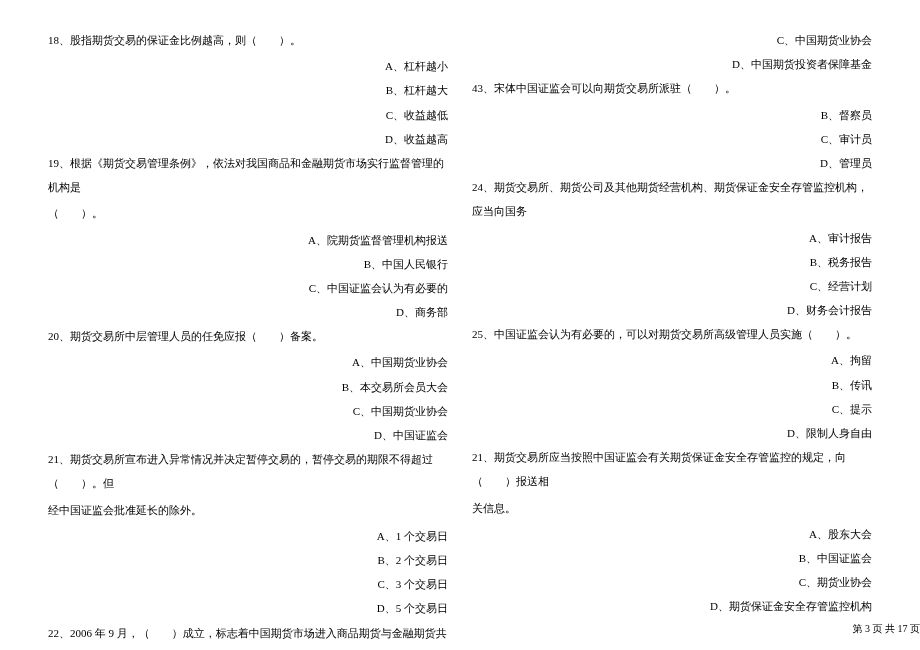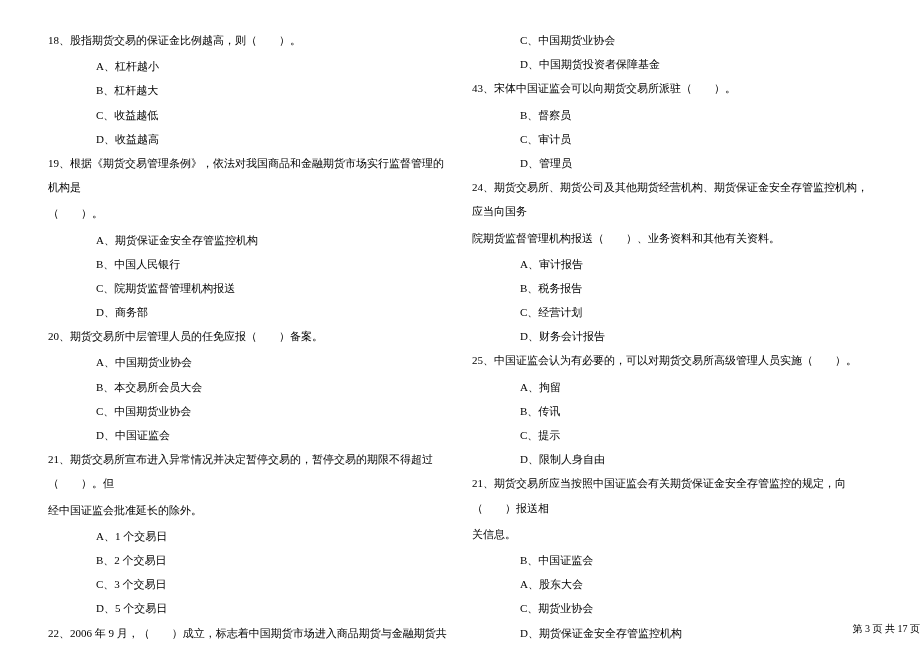--- a/index.html
+++ b/index.html
@@ -25,20 +25,21 @@
       flex: 1;
       width: 50%;
     }
     .question {
       line-height: 2.2;
       margin-bottom: 2px;
     }
     .option {
       line-height: 2.2;
       padding-left: 48px;
+      text-align: right;
     }
     .footer {
       position: absolute;
       bottom: 14px;
       left: 0;
       right: 0;
       text-align: right;
       font-size: 10px;
     }
   </style>
@@ -48,23 +49,23 @@
 <div class="content">
   <div class="column">
     <div class="question">18、股指期货交易的保证金比例越高，则（　　）。</div>
     <div class="option">A、杠杆越小</div>
     <div class="option">B、杠杆越大</div>
     <div class="option">C、收益越低</div>
     <div class="option">D、收益越高</div>
 
     <div class="question">19、根据《期货交易管理条例》，依法对我国商品和金融期货市场实行监督管理的机构是</div>
     <div class="question">（　　）。</div>
-    <div class="option">A、期货保证金安全存管监控机构</div>
+    <div class="option">A、院期货监督管理机构报送</div>
     <div class="option">B、中国人民银行</div>
-    <div class="option">C、院期货监督管理机构报送</div>
+    <div class="option">C、中国证监会认为有必要的</div>
     <div class="option">D、商务部</div>
 
     <div class="question">20、期货交易所中层管理人员的任免应报（　　）备案。</div>
     <div class="option">A、中国期货业协会</div>
     <div class="option">B、本交易所会员大会</div>
     <div class="option">C、中国期货业协会</div>
     <div class="option">D、中国证监会</div>
 
     <div class="question">21、期货交易所宣布进入异常情况并决定暂停交易的，暂停交易的期限不得超过（　　）。但</div>
     <div class="question">经中国证监会批准延长的除外。</div>
@@ -80,35 +81,34 @@
   <div class="column">
     <div class="option">C、中国期货业协会</div>
     <div class="option">D、中国期货投资者保障基金</div>
 
     <div class="question">43、宋体中国证监会可以向期货交易所派驻（　　）。</div>
     <div class="option">B、督察员</div>
     <div class="option">C、审计员</div>
     <div class="option">D、管理员</div>
 
     <div class="question">24、期货交易所、期货公司及其他期货经营机构、期货保证金安全存管监控机构，应当向国务</div>
-    <div class="question">院期货监督管理机构报送（　　）、业务资料和其他有关资料。</div>
     <div class="option">A、审计报告</div>
     <div class="option">B、税务报告</div>
     <div class="option">C、经营计划</div>
     <div class="option">D、财务会计报告</div>
 
     <div class="question">25、中国证监会认为有必要的，可以对期货交易所高级管理人员实施（　　）。</div>
     <div class="option">A、拘留</div>
     <div class="option">B、传讯</div>
     <div class="option">C、提示</div>
     <div class="option">D、限制人身自由</div>
 
     <div class="question">21、期货交易所应当按照中国证监会有关期货保证金安全存管监控的规定，向（　　）报送相</div>
     <div class="question">关信息。</div>
+    <div class="option">A、股东大会</div>
     <div class="option">B、中国证监会</div>
-    <div class="option">A、股东大会</div>
     <div class="option">C、期货业协会</div>
     <div class="option">D、期货保证金安全存管监控机构</div>
 
   </div>
 </div>
 
 <div class="footer">第 3 页 共 17 页</div>
 
 </body></html>

